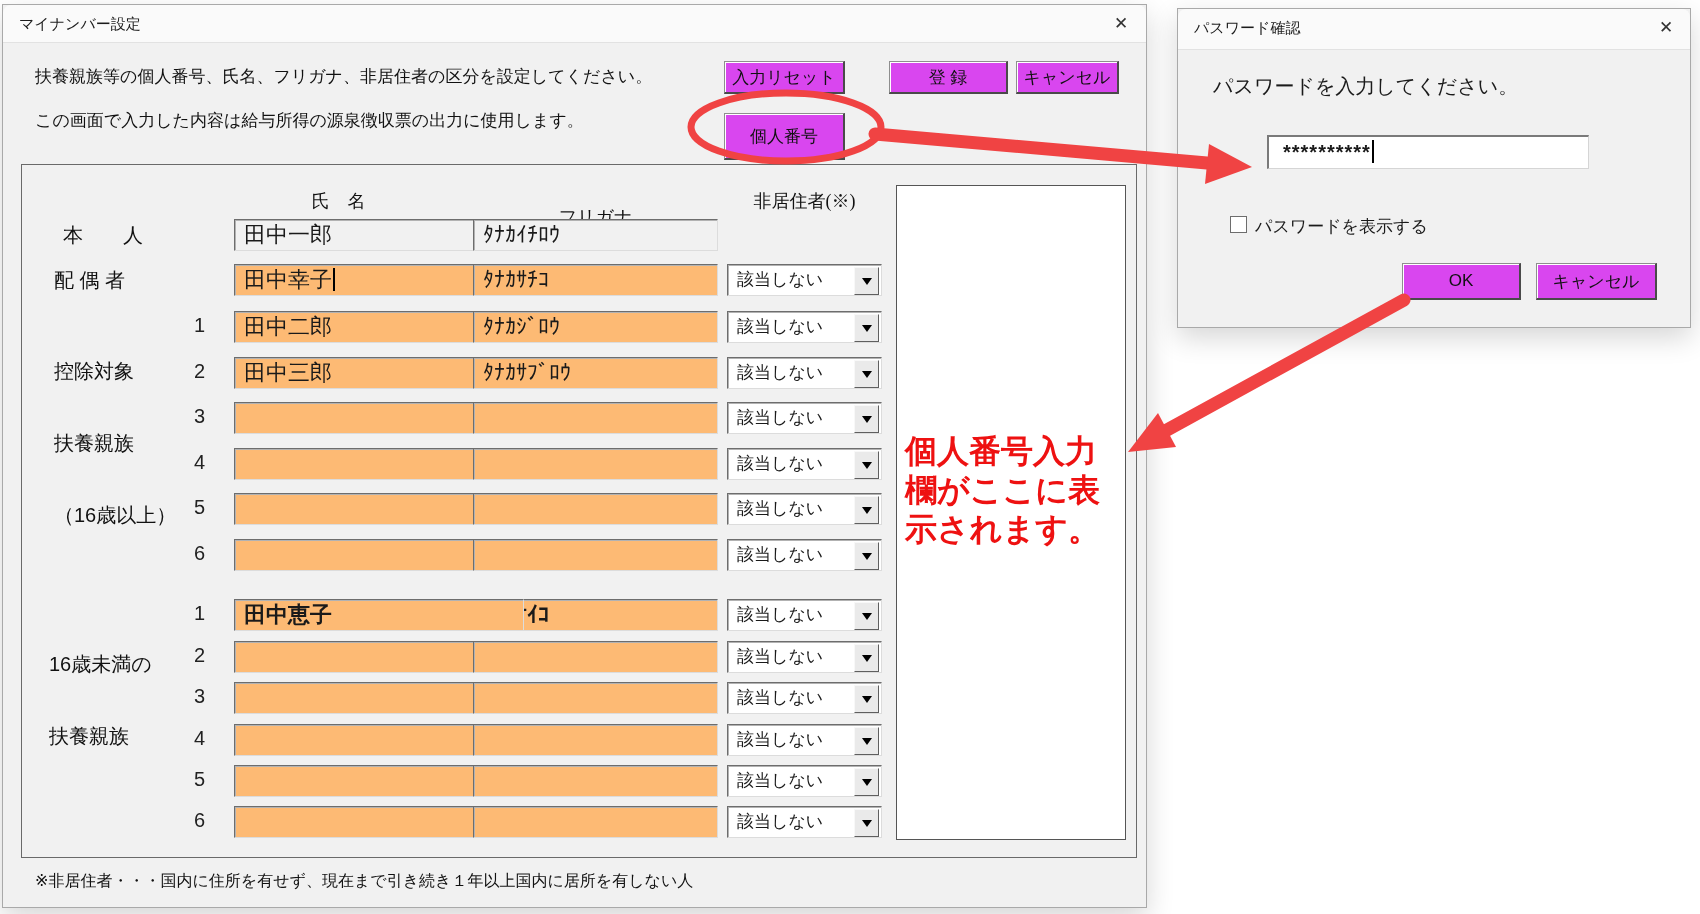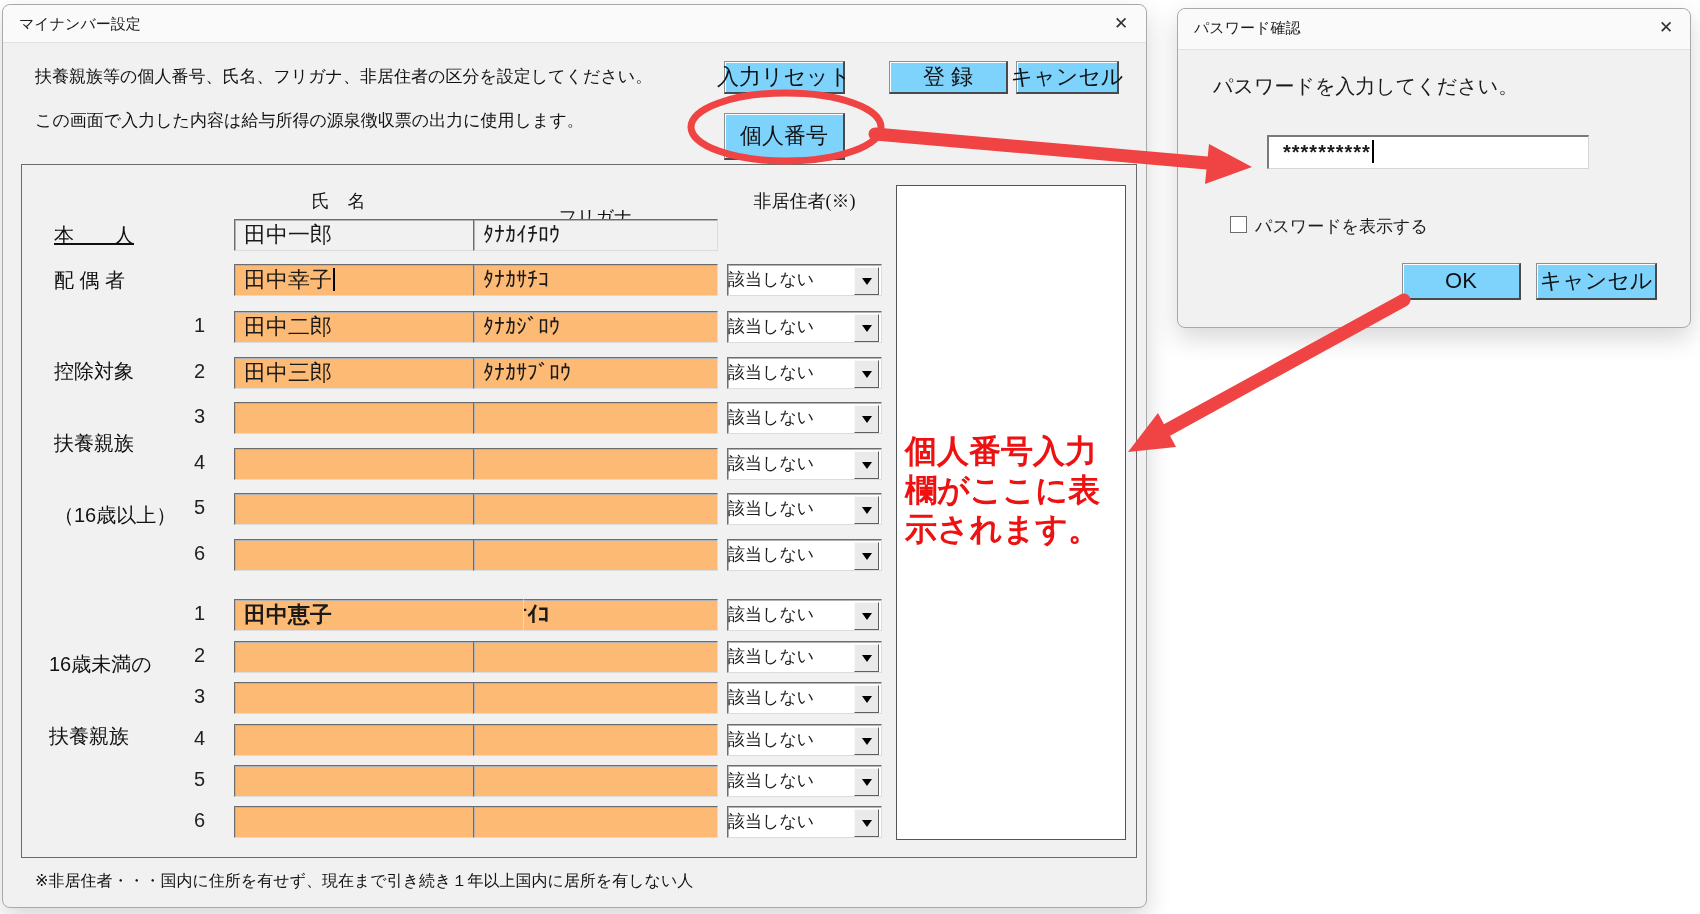--- a/index.html
+++ b/index.html
@@ -1,28 +1,28 @@
 <!DOCTYPE html>
 <html style="--ann-shape: #f04343; --ann-text: #ee1111;"><head>
 <meta charset="utf-8">
 <style>
   html,body{margin:0;padding:0;}
   body{width:1700px;height:914px;position:relative;overflow:hidden;background:#ffffff;
        font-family:"Liberation Sans","DejaVu Sans",sans-serif;color:#1a1a1a;}
   .stage{position:absolute;inset:0;}
-  .dialog{position:absolute;background:#f1f1f1;border:1px solid #a9a9a9;border-radius:8px;
+  .dialog{position:absolute;background:#f1f1f1;border:1px solid #a9a9a9;border-radius:0;
           box-shadow:0 10px 26px rgba(0,0,0,.16);}
   .titlebar{position:absolute;left:0;top:0;right:0;background:#fafafa;
             border-bottom:1px solid #e2e2e2;border-radius:8px 8px 0 0;}
   .title{position:absolute;left:16px;top:10px;font-size:15px;color:#1b1b1b;white-space:nowrap;}
   .closebtn{position:absolute;width:36px;height:30px;top:3px;display:flex;align-items:center;
             justify-content:center;font-size:17px;color:#333;cursor:default;background:transparent;border:0;}
   .instr{position:absolute;font-size:17px;white-space:nowrap;color:#111;}
   .btn{position:absolute;display:flex;align-items:center;justify-content:center;
-       background:#7dd3fc;font-size:22px;color:#111;white-space:nowrap;
+       background:#d946ef;font-size:17px;color:#111;white-space:nowrap;
        border-top:1px solid #8e8e8e;border-left:1px solid #8e8e8e;
        border-right:2px solid #4a4a4a;border-bottom:2px solid #4a4a4a;
        box-shadow:inset 1px 1px 0 #ffffff;}
   .frame{position:absolute;border:1px solid #6a6a6a;background:transparent;}
   .colhead{position:absolute;font-size:18px;text-align:center;white-space:nowrap;color:#111;font-family:Liberation Serif, serif;}
   .sidelabel{position:absolute;font-size:20px;line-height:24px;white-space:pre;color:#111;}
   .whitebox{position:absolute;background:#ffffff;border:1px solid #555;}
   .row{position:absolute;left:0;width:100%;height:32px;}
   .num{position:absolute;left:156px;width:46px;top:3px;text-align:right;font-size:20px;color:#222;}
   .field{position:absolute;height:32px;background:#fdba74;box-sizing:border-box;
@@ -31,21 +31,21 @@
          box-shadow:inset 1px 1px 0 #b2b2b2;
          font-size:22px;line-height:29px;padding:0 0 0 9px;white-space:nowrap;overflow:hidden;}
   .field.name{left:231px;width:290px;}
   .field.furi{left:470px;width:245px;}
   .field.readonly{background:#f1f1f1;}
   .field.bold{font-weight:bold;}
   .combo{position:absolute;left:724px;width:155px;height:32px;background:#fff;box-sizing:border-box;
          border-top:1px solid #6d6d6d;border-left:1px solid #6d6d6d;
          border-right:1px solid #dcdcdc;border-bottom:1px solid #dcdcdc;
          box-shadow:inset 1px 1px 0 #b2b2b2;
-         font-size:17px;line-height:30px;white-space:nowrap;}
+         font-size:17px;line-height:30px;padding-left:9px;white-space:nowrap;}
   .combo-btn{position:absolute;right:2px;top:2px;width:23px;height:26px;background:#eaeaea;
              border-top:1px solid #f8f8f8;border-left:1px solid #f8f8f8;
              border-right:1px solid #5f5f5f;border-bottom:1px solid #5f5f5f;
              display:flex;align-items:center;justify-content:center;}
   .tri{width:0;height:0;border-left:5px solid transparent;border-right:5px solid transparent;
        border-top:7px solid #000;}
   .caret{display:inline-block;width:2px;height:23px;background:#000;vertical-align:-4px;margin-left:1px;}
   .note{position:absolute;font-size:16px;white-space:nowrap;color:#111;}
   .overlay{position:absolute;inset:0;pointer-events:none;}
   .callout{position:absolute;left:905px;top:432px;width:225px;font-size:32px;font-weight:bold;
@@ -78,21 +78,21 @@
     <button class="btn" style="left:721px;top:108px;width:121px;height:47px;">個人番号</button>
 
     <div class="frame" style="left:18px;top:159px;width:1114px;height:692px;"></div>
 
     <div class="colhead" style="left:213px;width:245px;top:184px;">氏　名</div>
     <div class="colhead" style="left:470px;width:245px;top:200px;">フリガナ</div>
     <div class="colhead" style="left:724px;width:155px;top:184px;">非居住者(※)</div>
 
     <div class="whitebox" style="left:893px;top:180px;width:228px;height:653px;"></div>
 
-    <div class="sidelabel" style="left:51px;top:218px;text-decoration:underline;">本　　人</div>
+    <div class="sidelabel" style="left:60px;top:218px;">本　　人</div>
     <div class="sidelabel" style="left:51px;top:263px;">配 偶 者</div>
     <div class="sidelabel" style="left:51px;top:306px;">
       <div>控除対象</div>
       <div>扶養親族</div>
       <div>（16歳以上）</div>
     </div>
     <div class="sidelabel" style="left:46px;top:599px;">
       <div>16歳未満の</div>
       <div>扶養親族</div>
     </div>

